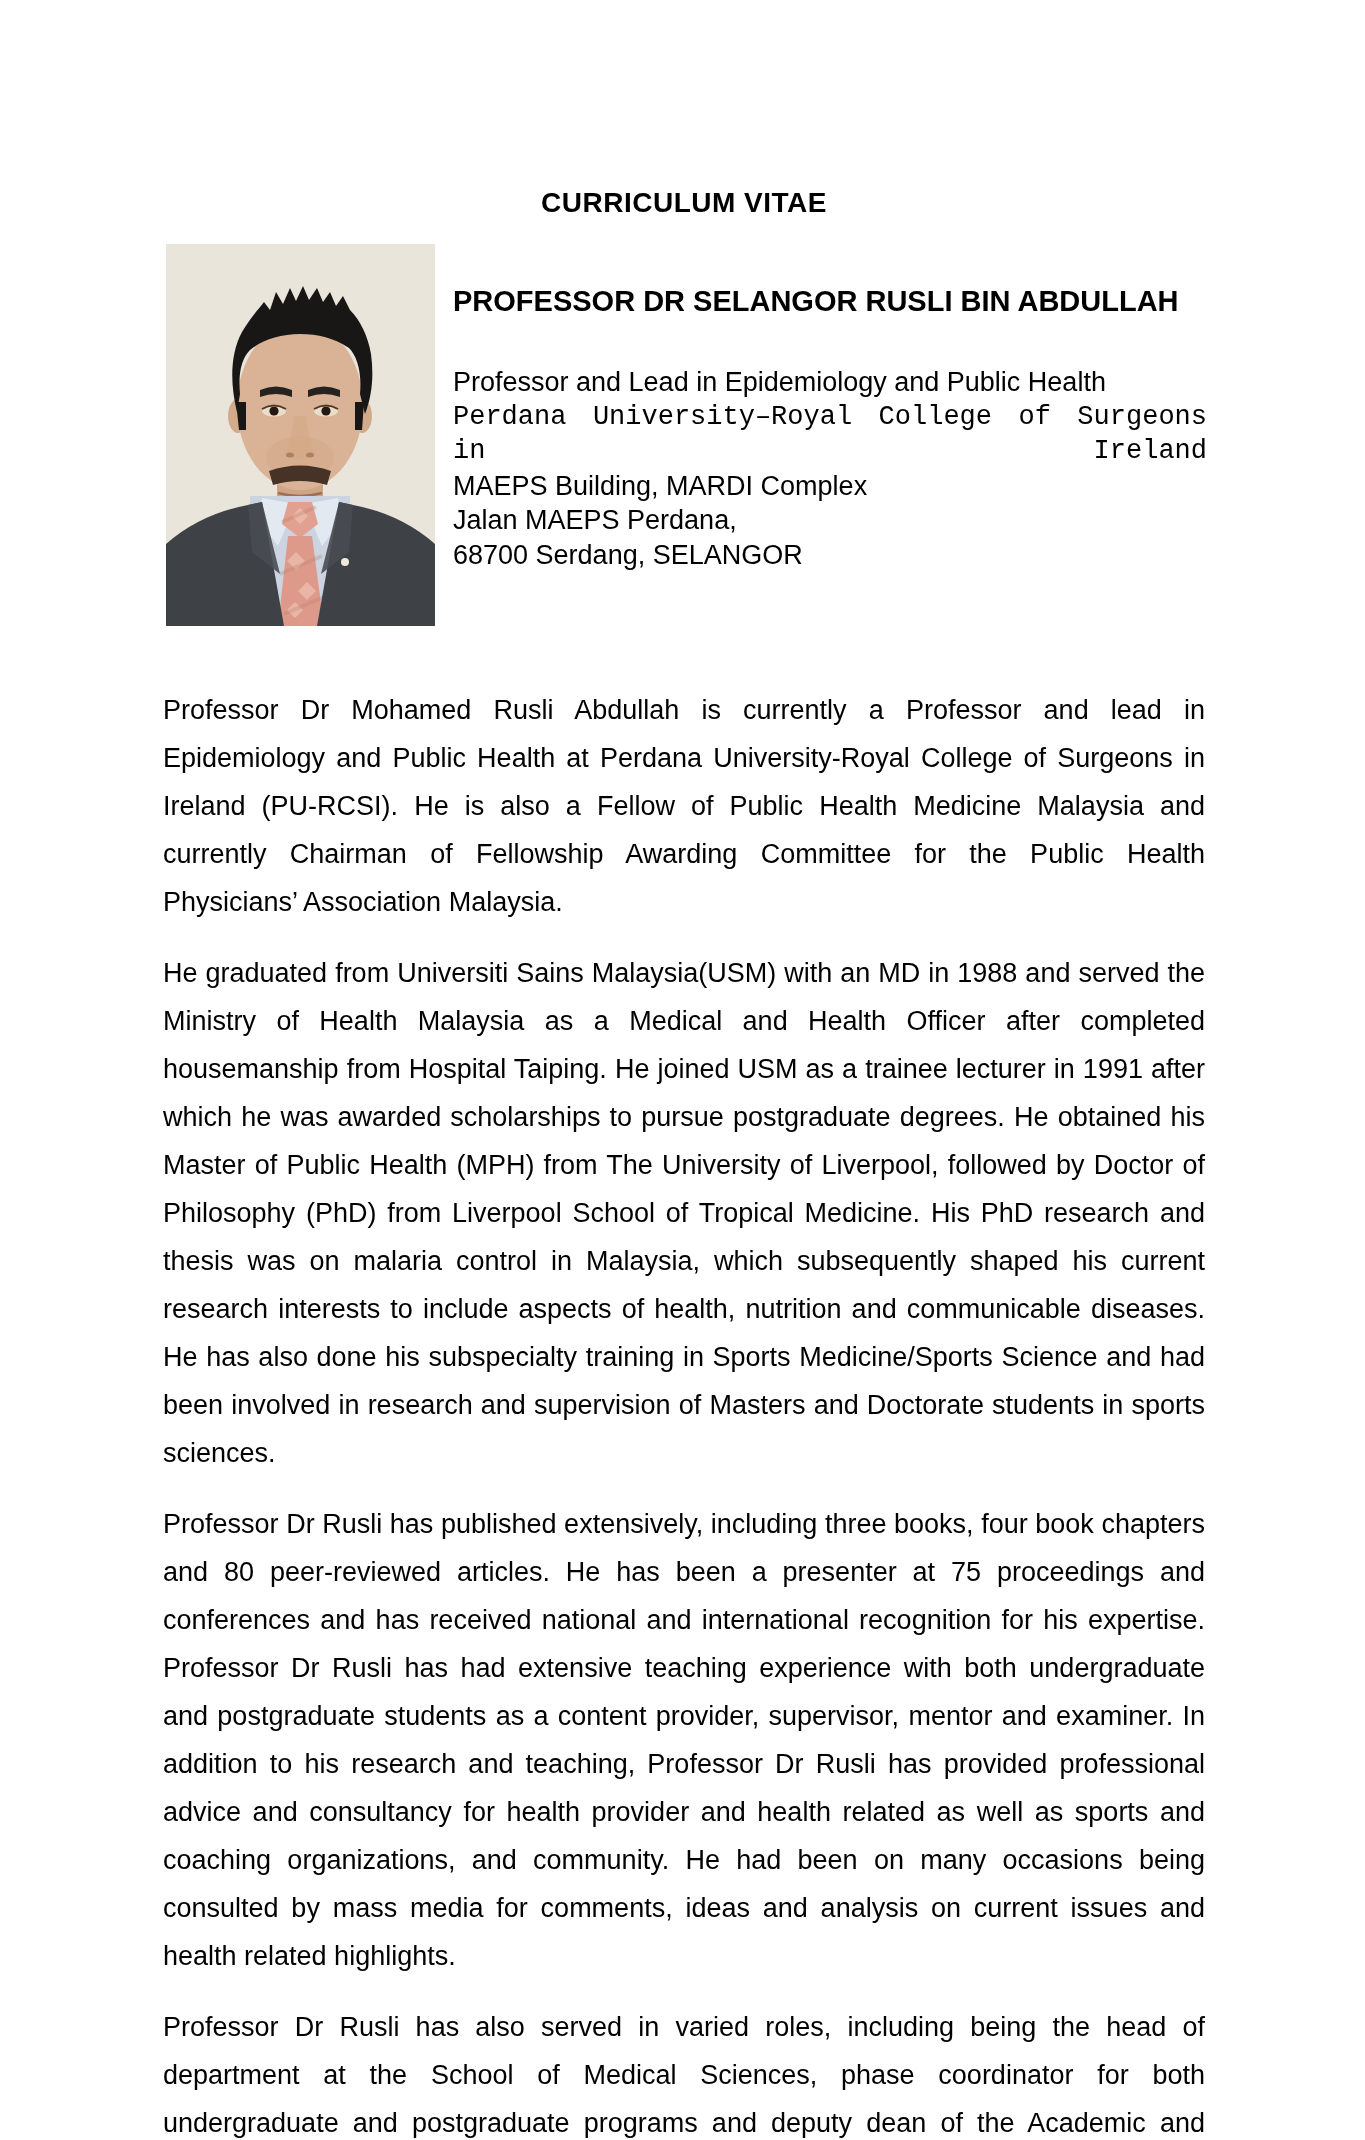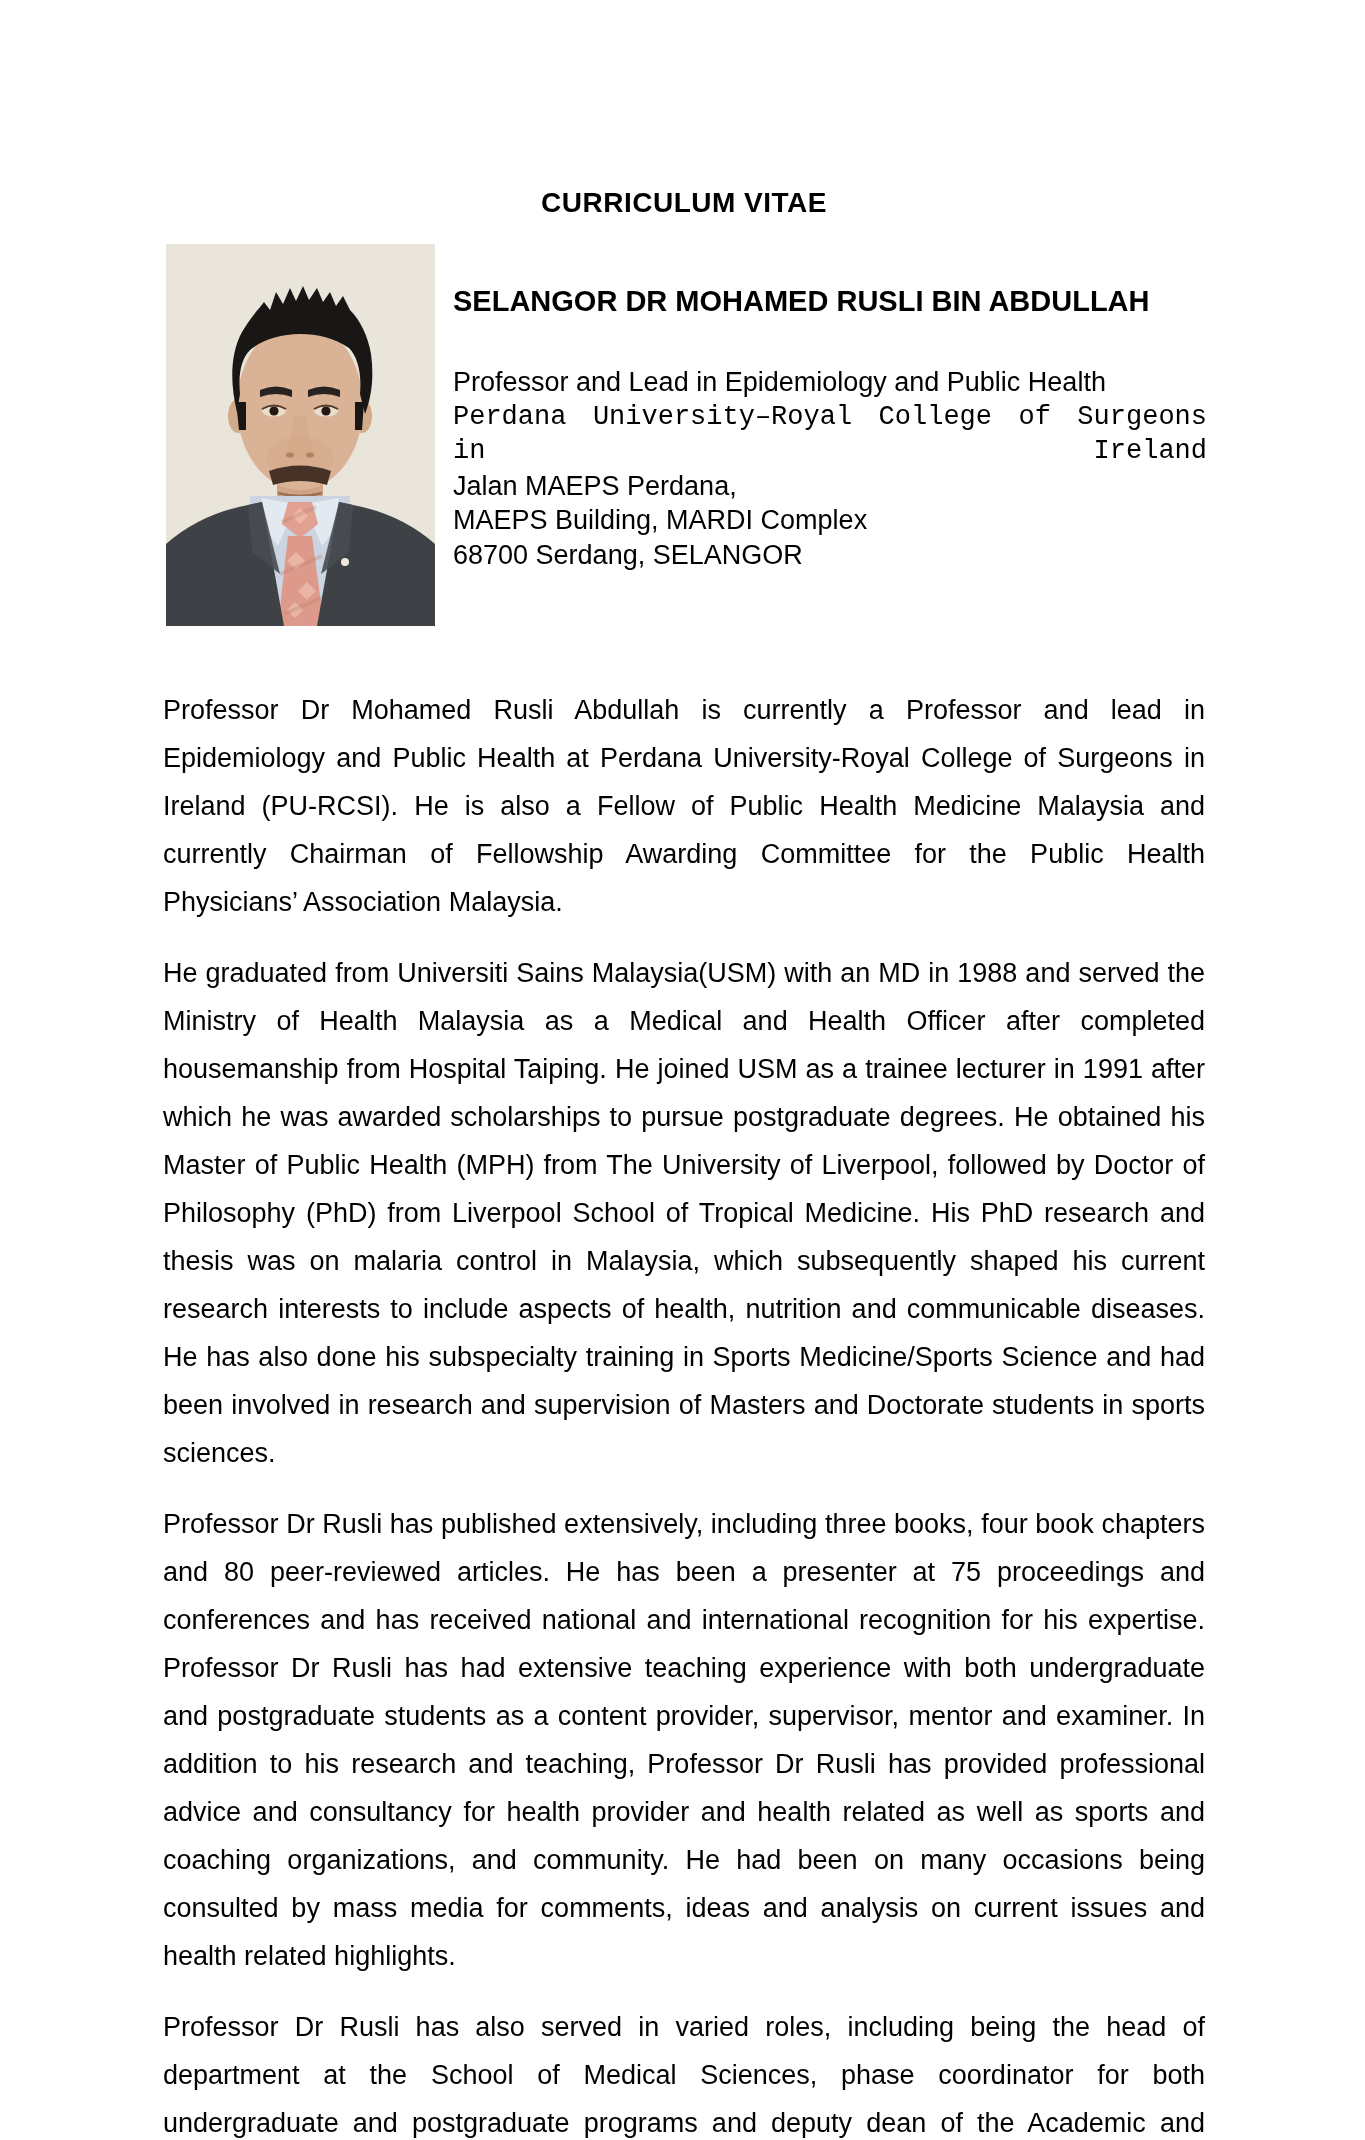--- a/index.html
+++ b/index.html
@@ -120,26 +120,26 @@
       <g>
         <path d="M0,382 L0,300 Q34,270 82,261 L96,258 L118,382 Z" fill="#3e4247"></path>
         <path d="M269,382 L269,300 Q235,270 187,261 L173,258 L151,382 Z" fill="#3e4247"></path>
         <path d="M82,261 L96,258 L114,330 L86,308 Z" fill="#484c52" opacity="0.9"></path>
         <path d="M187,261 L173,258 L155,330 L183,308 Z" fill="#484c52" opacity="0.9"></path>
         <circle cx="179" cy="318" r="4" fill="#efe9da"></circle>
       </g>
     </svg>
 
     <div class="profile-info">
-      <div class="person-name">SELANGOR DR MOHAMED RUSLI BIN ABDULLAH</div>
+      <div class="person-name">PROFESSOR DR SELANGOR RUSLI BIN ABDULLAH</div>
       <div class="contact">
         <div class="contact-line">Professor and Lead in Epidemiology and Public Health</div>
         <div class="contact-line justify-full">Perdana University–Royal College of Surgeons in Ireland</div>
+        <div class="contact-line">MAEPS Building, MARDI Complex</div>
         <div class="contact-line">Jalan MAEPS Perdana,</div>
-        <div class="contact-line">MAEPS Building, MARDI Complex</div>
         <div class="contact-line">68700 Serdang, SELANGOR</div>
       </div>
     </div>
   </section>
 
   <section class="bio">
     <p>Professor Dr Mohamed Rusli Abdullah is currently a Professor and lead in Epidemiology and Public Health at Perdana University-Royal College of Surgeons in Ireland (PU-RCSI). He is also a Fellow of Public Health Medicine Malaysia and currently Chairman of Fellowship Awarding Committee for the Public Health Physicians’ Association Malaysia.</p>
     <p>He graduated from Universiti Sains Malaysia(USM) with an MD in 1988 and served the Ministry of Health Malaysia as a Medical and Health Officer after completed housemanship from Hospital Taiping. He joined USM as a trainee lecturer in 1991 after which he was awarded scholarships to pursue postgraduate degrees. He obtained his Master of Public Health (MPH) from The University of Liverpool, followed by Doctor of Philosophy (PhD) from Liverpool School of Tropical Medicine. His PhD research and thesis was on malaria control in Malaysia, which subsequently shaped his current research interests to include aspects of health, nutrition and communicable diseases. He has also done his subspecialty training in Sports Medicine/Sports Science and had been involved in research and supervision of Masters and Doctorate students in sports sciences.</p>
     <p>Professor Dr Rusli has published extensively, including three books, four book chapters and 80 peer-reviewed articles. He has been a presenter at 75 proceedings and conferences and has received national and international recognition for his expertise. Professor Dr Rusli has had extensive teaching experience with both undergraduate and postgraduate students as a content provider, supervisor, mentor and examiner. In addition to his research and teaching, Professor Dr Rusli has provided professional advice and consultancy for health provider and health related as well as sports and coaching organizations, and community. He had been on many occasions being consulted by mass media for comments, ideas and analysis on current issues and health related highlights.</p>
     <p>Professor Dr Rusli has also served in varied roles, including being the head of department at the School of Medical Sciences, phase coordinator for both undergraduate and postgraduate programs and deputy dean of the Academic and Student Development division at the Universiti Sains Malaysia and Dean of International Medical School, Management &amp; Science University. He is also an active member of professional and sports organisation that include Malaysian Public Health Physcians’ Association, Malaysian Medical Association, Malaysian Society for Quality Health, Malaysian Athletic Federation, Kelantan Amateur Athletic Association and Kelantan Senamrobik Association, holding various posts and positions from committee members to elected president.</p>

